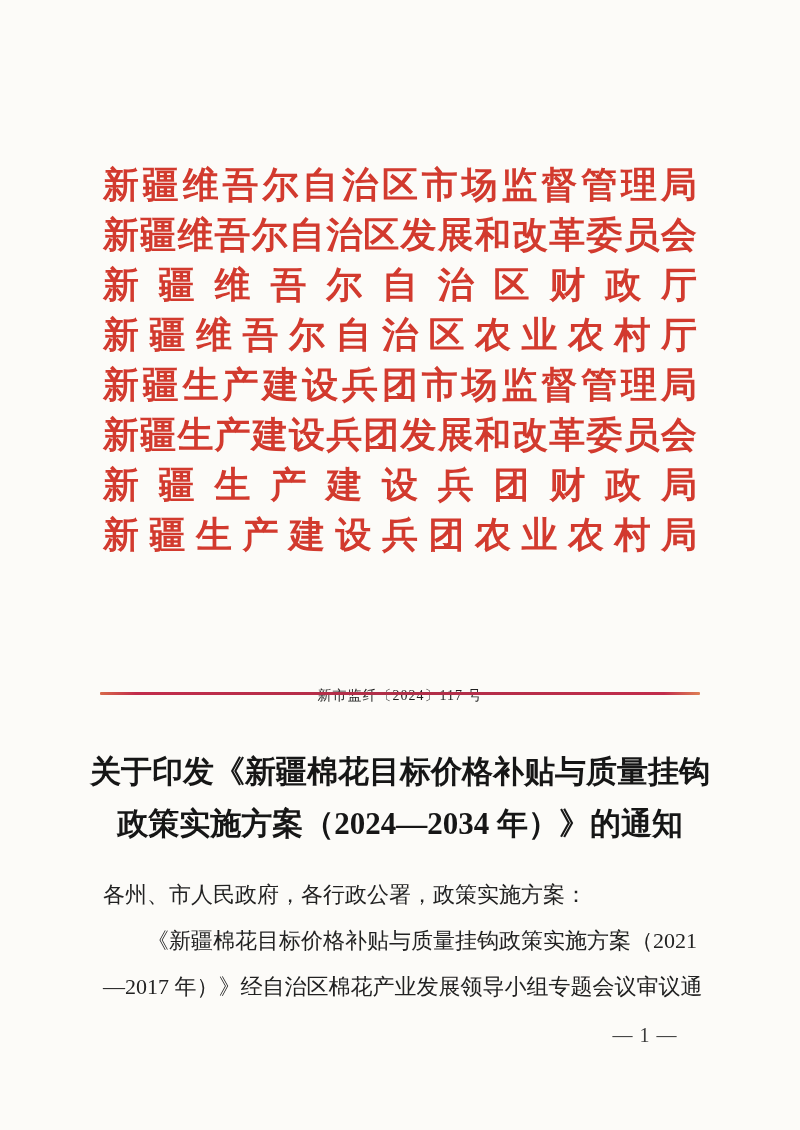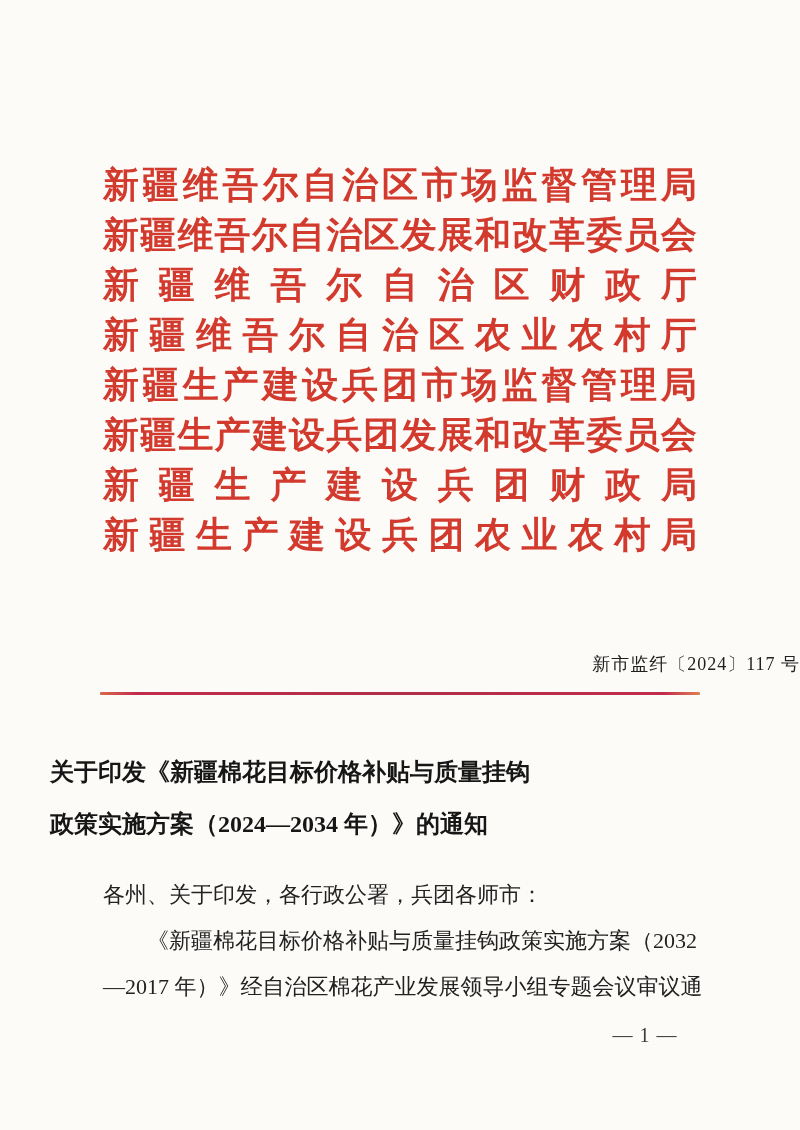--- a/index.html
+++ b/index.html
@@ -34,46 +34,47 @@
     font-weight: bold;
     color: #d23a2e;
     white-space: nowrap;
   }
   .agency-line span {
     display: inline-block;
   }
   
   .doc-number {
     position: absolute;
-    top: 650px;
+    top: 682px;
     left: 0;
     width: 800px;
-    text-align: right;
-    font-size: 18px;
+    text-align: center;
+    font-size: 14px;
     line-height: 28px;
     color: #1f1f1f;
     letter-spacing: 1px;
   }
   
   .red-rule {
     position: absolute;
     top: 692px;
     left: 100px;
     width: 600px;
     height: 3px;
     background: linear-gradient(90deg, #d8694a 0%, #c22c4c 6%, #b02f48 50%, #c22c4c 94%, #df8055 100%);
     border-radius: 1px;
   }
   
   .doc-title {
     position: absolute;
     top: 746px;
     left: 50px;
     width: 700px;
-    font-size: 24px;
+    text-align: center;
+    font-size: 31px;
     line-height: 52px;
     font-weight: bold;
     color: #161616;
   }
   
   .body-text {
     position: absolute;
     top: 872px;
     left: 103px;
     width: 597px;
@@ -236,20 +237,20 @@
   <div class="doc-number">新市监纤〔2024〕117 号</div>
 
   <div class="red-rule"></div>
 
   <div class="doc-title">
     <div>关于印发《新疆棉花目标价格补贴与质量挂钩</div>
     <div>政策实施方案（2024—2034 年）》的通知</div>
   </div>
 
   <div class="body-text">
-    <div class="body-line">各州、关于印发，各行政公署，兵团各师市：</div>
-    <div class="body-line indent">《新疆棉花目标价格补贴与质量挂钩政策实施方案（2032</div>
+    <div class="body-line">各州、市人民政府，各行政公署，政策实施方案：</div>
+    <div class="body-line indent">《新疆棉花目标价格补贴与质量挂钩政策实施方案（2021</div>
     <div class="body-line">—2017 年）》经自治区棉花产业发展领导小组专题会议审议通</div>
   </div>
 
   <div class="page-number">— 1 —</div>
 
 </div>
 
 </body></html>

